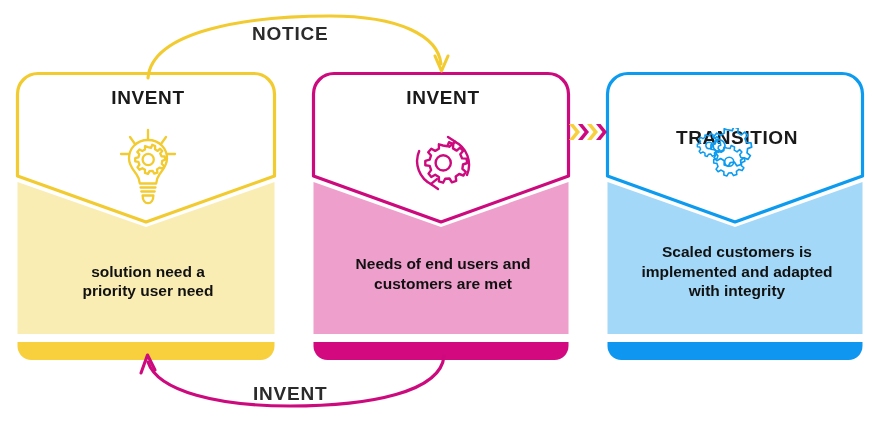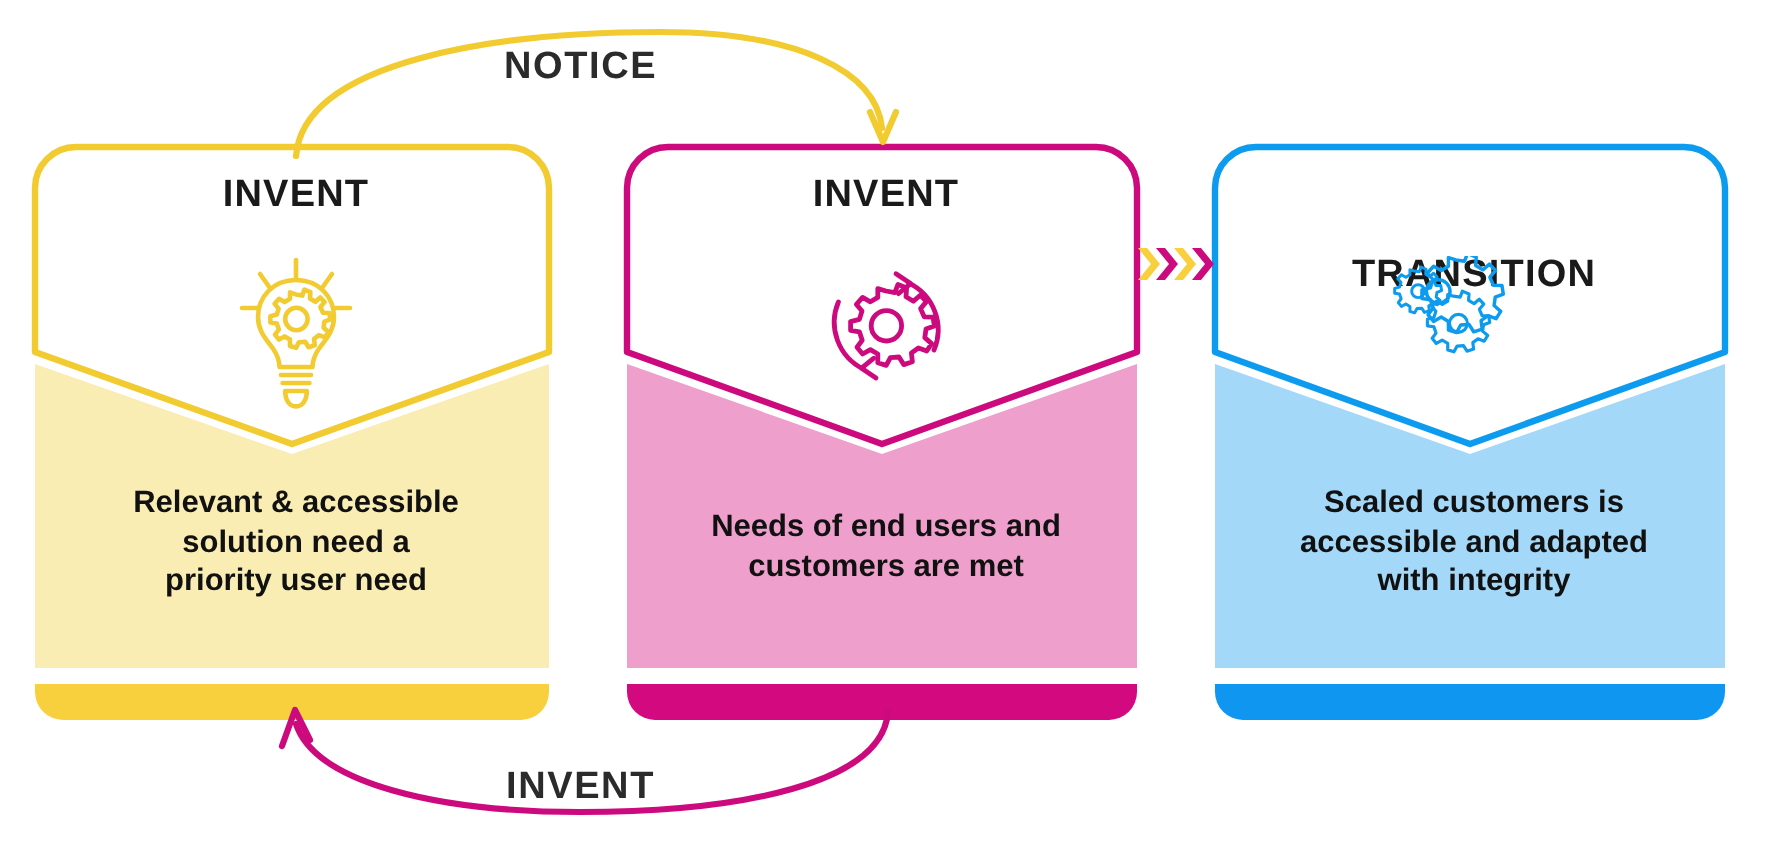--- a/index.html
+++ b/index.html
@@ -116,21 +116,21 @@
                    L34.6,42.9 L31.5,43.1 L30.0,45.9 L27.0,45.0 L27.0,41.8
                    L24.3,40.2 L21.5,41.8 L19.5,39.3 L21.4,36.8 L20.4,33.8
                    L17.2,33.3 L17.2,30.1 L20.4,29.3 L21.3,26.3 L19.3,23.9
                    L21.5,21.4 L24.3,23.0 L27.0,21.4 L27.0,18.2 Z"></path>
           <circle cx="30.2" cy="31.5" r="5.6"></circle>
         </g>
       </svg>
     </div>
 
     <div class="card-desc" style="top:172px;">
-      <span>Relevant &amp; accessible</span><br>
+      <br>
       <span>solution need a</span><br>
       <span>priority user need</span>
     </div>
   </div>
 
   <div class="card" style="left:310px; top:70px; width:266px; height:292px;">
     <svg class="card-svg" width="266" height="292" viewBox="0 0 266 292">
       <path d="M3.5,112 L131,157 L258.5,112 L258.5,264 L3.5,264 Z" fill="#EE9FCC" stroke="none"></path>
       <path d="M3.5,24 A20.5,20.5 0 0 1 24,3.5 L238,3.5 A20.5,20.5 0 0 1 258.5,24
                L258.5,106 L131,152 L3.5,106 Z" fill="none" stroke="#CC0A7E" stroke-width="3.2" stroke-linejoin="round"></path>
@@ -213,21 +213,21 @@
                    L24.4,71.3 L19.9,73.8 L16.8,69.9 L19.7,66.0 L18.1,61.2
                    L13.2,60.5 L13.2,55.5 L18.1,54.2 L19.6,49.5 L16.4,45.7
                    L20.0,41.8 L24.4,44.3 L28.6,41.8 L28.6,36.8 Z" transform="translate(9,-5) scale(0.66)"></path>
           <circle cx="36.7" cy="58.6" r="6.8" transform="translate(9,-5) scale(0.66)" style="transform-origin:0 0"></circle>
         </g>
       </svg>
     </div>
 
     <div class="card-desc" style="top:172px;">
       <span>Scaled customers is</span><br>
-      <span>accessible and adapted</span><br>
+      <span>implemented and adapted</span><br>
       <span>with integrity</span>
     </div>
   </div>
 
   <svg class="layer" width="883" height="423" viewBox="0 0 883 423" style="pointer-events:none;">
 
     <g>
       <path d="M148,78 C152,30 250,16 330,16 C400,16 438,36 441,64" fill="none" stroke="#F2CB30" stroke-width="3.1" stroke-linecap="round"></path>
       <path d="M435,56 L441.5,71 L448,56" fill="none" stroke="#F2CB30" stroke-width="3.1" stroke-linecap="round" stroke-linejoin="round"></path>
     </g>

